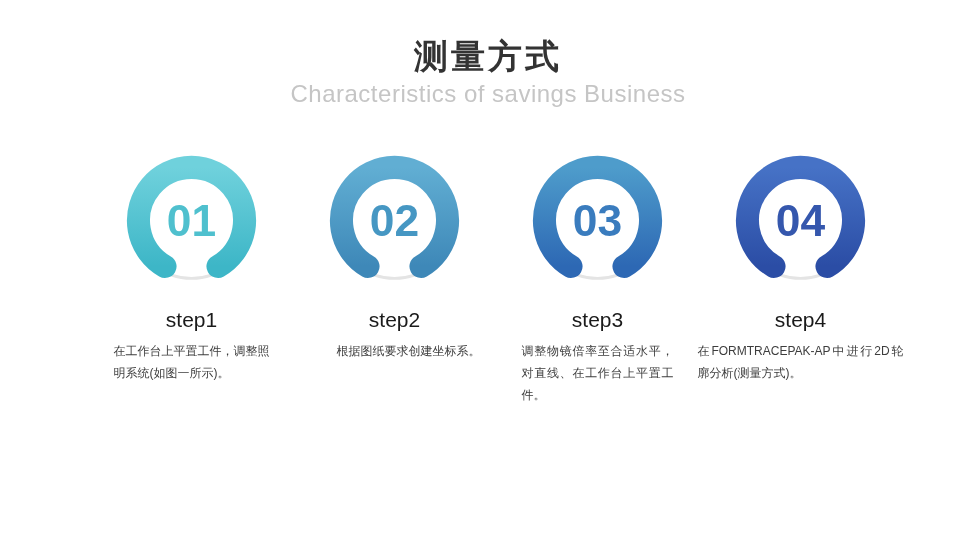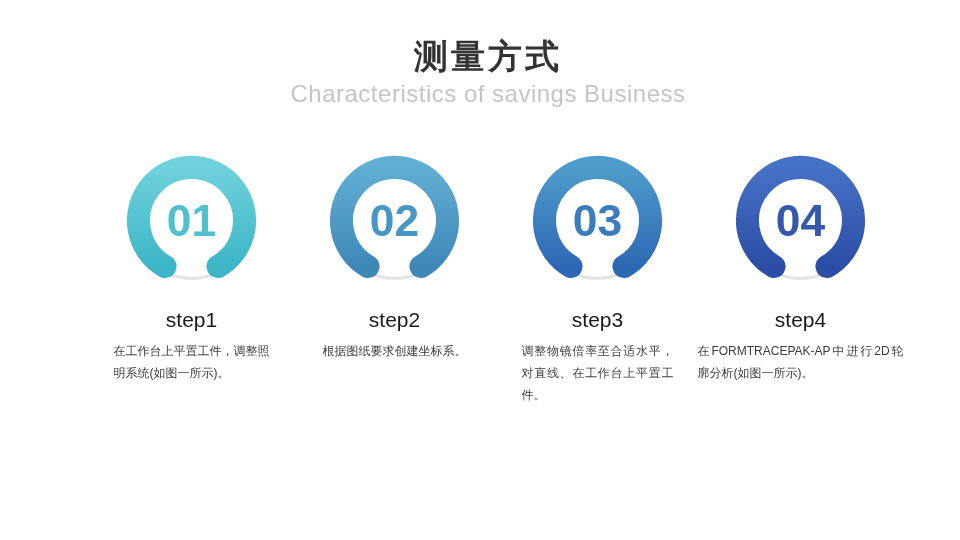--- a/index.html
+++ b/index.html
@@ -34,21 +34,21 @@
   }
   .step-label {
     margin-top:20px; font-size:21px; font-weight:500; color:#1a1a1a;
     line-height:24px;
   }
   .step-desc {
     margin-top:8px; font-size:12px; color:#3d3d3d;
     line-height:22px; text-align:justify;
   }
   .w1 { width:156px; }
-  .w2 { width:172px; text-align:center; }
+  .w2 { width:172px; text-align:right; }
   .w3 { width:152px; }
   .w4 { width:206px; }
 </style>
 </head>
 <body>
 
 <div class="slide">
 
   <div class="header">
     <div class="title">测量方式</div>
@@ -111,17 +111,17 @@
           <linearGradient id="grad4" x1="0" y1="0" x2="0" y2="1">
             <stop offset="0" stop-color="#4672c6"></stop>
             <stop offset="1" stop-color="#2b4da5"></stop>
           </linearGradient>
         </defs>
         <path d="M 31.4 116.0 A 60 60 0 0 0 108.6 116.0" fill="none" stroke-width="3" stroke="#e4e4e4"></path>
         <path d="M 42.5 117.6 A 55 55 0 1 1 97.5 117.6" fill="none" stroke="url(#grad4)" stroke-width="24" stroke-linecap="round"></path>
         <text x="70" y="86" text-anchor="middle" fill="#3557ad">04</text>
       </svg>
       <div class="step-label">step4</div>
-      <div class="step-desc w4">在FORMTRACEPAK-AP中进行2D轮廓分析(如图一所示)。</div>
+      <div class="step-desc w4">在FORMTRACEPAK-AP中进行2D轮廓分析(测量方式)。</div>
     </div>
 
   </div>
 </div>
 
 </body></html>

